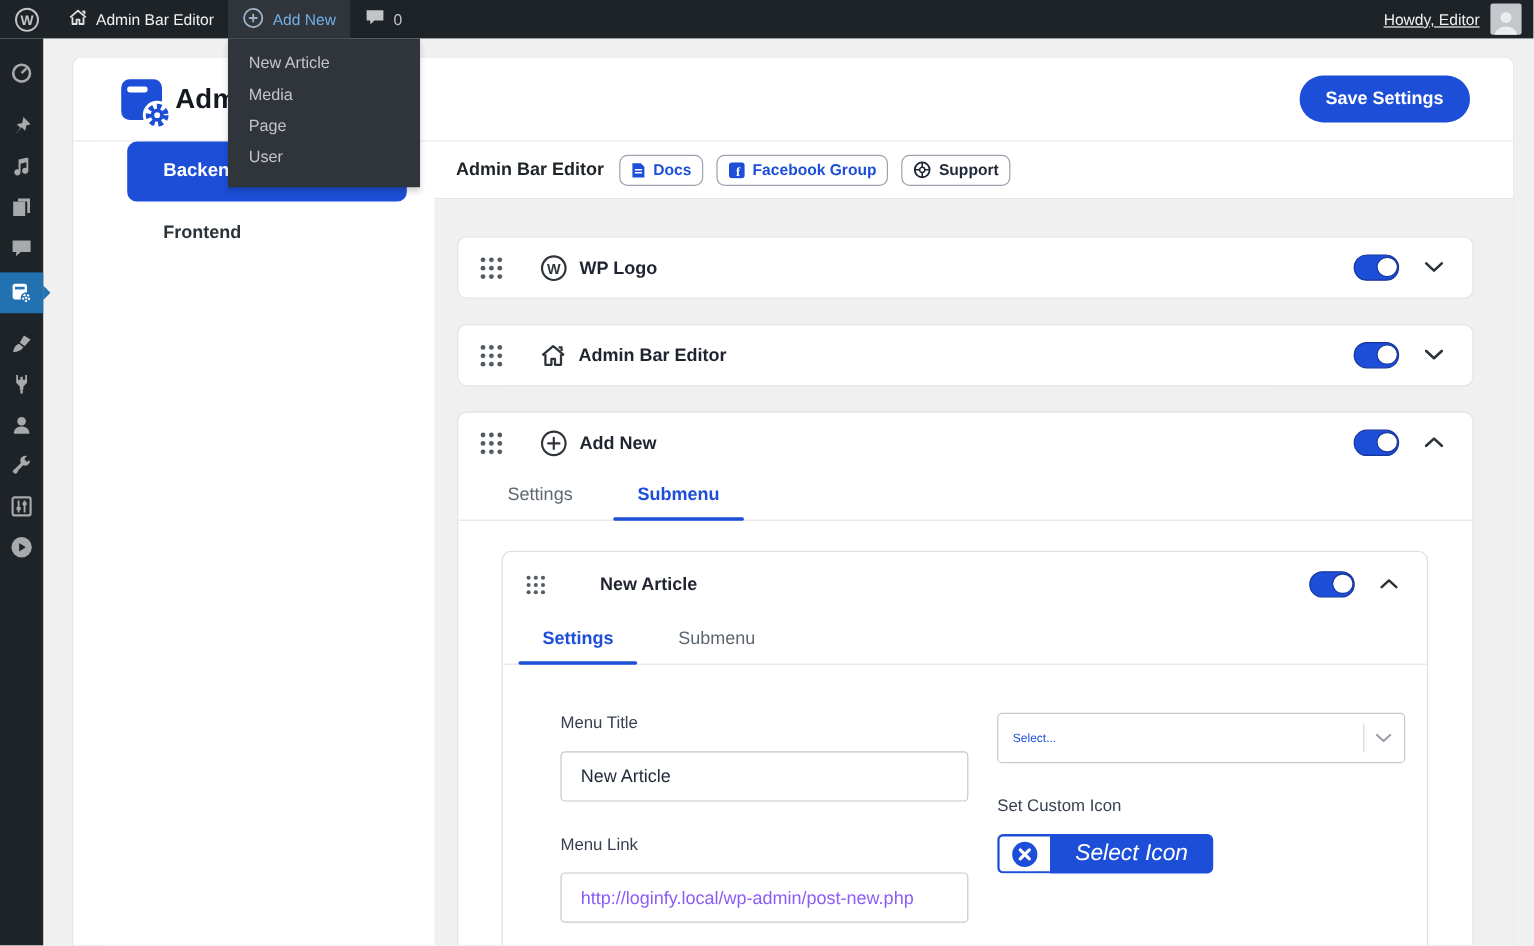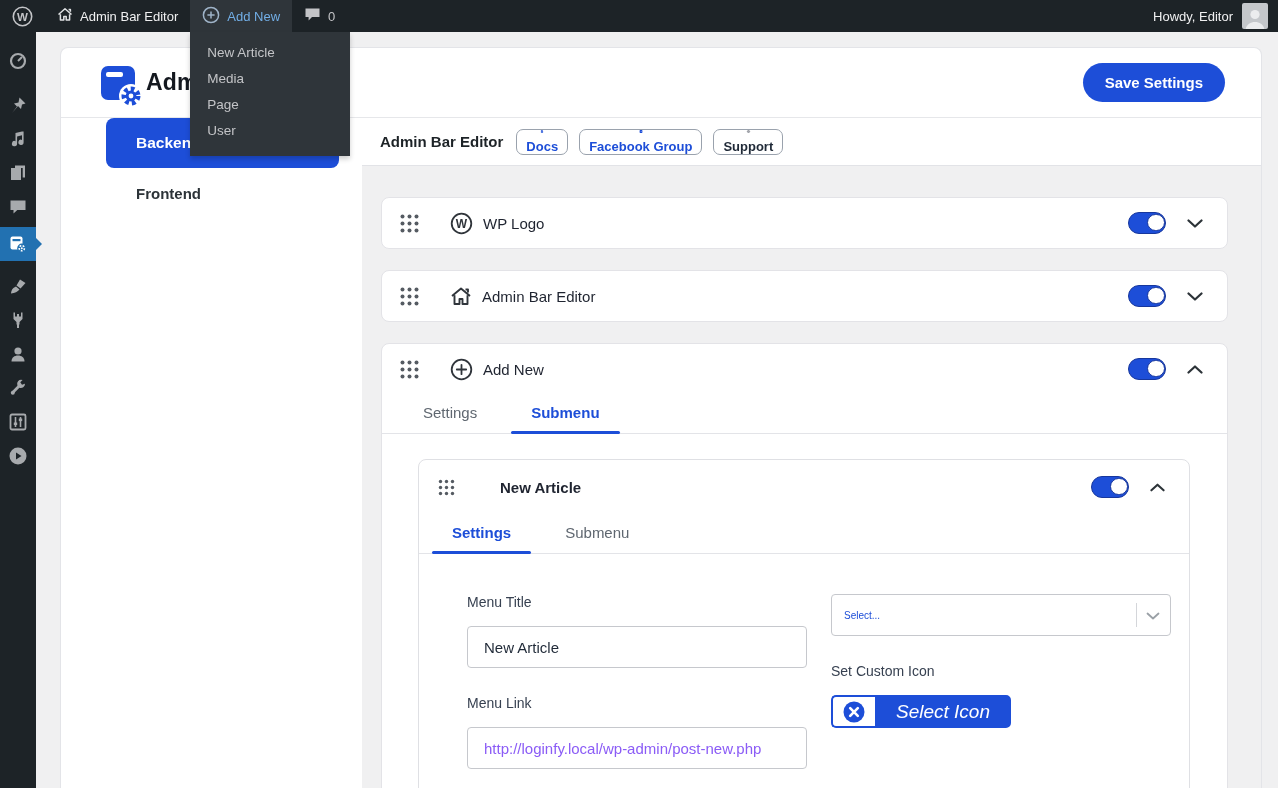--- a/index.html
+++ b/index.html
@@ -8,21 +8,21 @@
 
   
   .adminbar { position:absolute; top:0; left:0; width:1278px; height:32px; background:#1d2327; display:flex; align-items:stretch; z-index:300; color:#f0f0f1; font-size:13px; }
   .ab-item { display:flex; align-items:center; gap:7px; padding:0 12px; }
   .ab-wp { padding:0 12px; }
   .ab-site { color:#f0f0f1; font-weight:400; }
   .ab-addnew-wrap { position:relative; background:#2f353a; }
   .ab-addnew { color:#72aee6; }
   .ab-count { color:#c3c4c7; }
   .ab-right { margin-left:auto; display:flex; align-items:center; gap:9px; padding-right:10px; }
-  .ab-howdy { color:#f0f0f1; }
+  .ab-howdy { color:#f0f0f1;text-decoration:underline; }
   .ab-avatar { width:26px; height:26px; background:#c4c7cb; border-radius:2px; position:relative; overflow:hidden; }
   .ab-avatar svg { position:absolute; left:0; top:2px; }
   .ab-dropdown { position:absolute; top:32px; left:0; width:160px; background:#2f353a; padding:8px 0 12px; box-shadow:0 3px 5px rgba(0,0,0,.2); }
   .ab-dropdown .dd-item { display:block; padding:6px 0 6px 17px; color:#c3c4c7; font-size:13.5px; line-height:14px; }
 
   
   .wpsidebar { position:absolute; top:32px; left:0; width:36px; height:756px; background:#1d2327; z-index:200; }
   .ws-item { width:36px; height:34px; display:flex; align-items:center; justify-content:center; position:relative; }
   .ws-item svg { display:block; }
   .ws-gap { margin-top:11px; }
@@ -45,32 +45,32 @@
 
   
   .side-tabs { width:276px; flex:0 0 276px; background:#fff; }
   .tab-backend { margin:0 0 0 20px; width:233px; height:50px; background:#1d4ed8; border-radius:8px; color:#fff; font-size:15.5px; font-weight:700; display:flex; align-items:center; padding-left:30px; position:relative; z-index:5; }
   .tab-frontend { height:50px; display:flex; align-items:center; padding-left:50px; font-size:15px; font-weight:700; color:#2c3338; }
 
   
   .main-col { flex:1; display:flex; flex-direction:column; min-width:0; }
   .crumb-bar { height:48px; flex:0 0 48px; background:#fff; border-bottom:1px solid #e2e3e7; display:flex; align-items:center; padding:0 18px; gap:11px; }
   .crumb-title { font-size:15px; font-weight:700; color:#1d2327; margin-right:2px; }
-  .crumb-btn { display:inline-flex; align-items:center; gap:6px; border:1.5px solid #9aa2ad; border-radius:7px; height:26px; padding:0 9px; font-size:13px; font-weight:700; background:#fff; font-family:"Liberation Sans",sans-serif;flex-direction:column; }
+  .crumb-btn { display:inline-flex; align-items:center; gap:6px; border:1.5px solid #9aa2ad; border-radius:7px; height:26px; padding:0 9px; font-size:13px; font-weight:700; background:#fff; font-family:"Liberation Sans",sans-serif; }
   .crumb-blue { color:#1d4ed8; }
   .crumb-dark { color:#1f2937; }
 
   .content { flex:1; background:#f0f0f1; padding:31px 33px 0 19px; overflow:hidden; }
 
   
   .card { background:#fff; border:1px solid #e3e3e7; border-radius:8px; margin-bottom:21px; }
   .card-head { height:50px; display:flex; align-items:center; padding:0 24px 0 16px; }
   .drag { flex:0 0 auto; display:flex; }
   .c-icon { margin-left:29px; display:flex; }
-  .c-label { margin-left:10px; font-size:15px; font-weight:400; color:#1f2430; }
+  .c-label { margin-left:10px; font-size:15px; font-weight:700; color:#1f2430; }
   .head-right { margin-left:auto; display:flex; align-items:center; gap:21px; }
   .toggle { width:38px; height:22px; background:#1d4ed8; border:1.5px solid #17379d; border-radius:11px; position:relative; }
   .toggle .knob { position:absolute; right:0.5px; top:0.5px; width:17.5px; height:17.5px; background:#fff; border:1.5px solid #17379d; border-radius:50%; }
 
   
   .tabs { display:flex; gap:14px; padding-left:21px; border-bottom:1px solid #e3e4e8; }
   .tabs .t { padding:10px 20px 12px; font-size:15px; color:#5f6770; font-weight:400; position:relative; }
   .tabs .t.active { color:#1d4ed8; font-weight:700; }
   .tabs .t.active:after { content:""; position:absolute; left:0; right:0; bottom:-1px; height:3px; background:#1d4ed8; border-radius:2px; }
 

